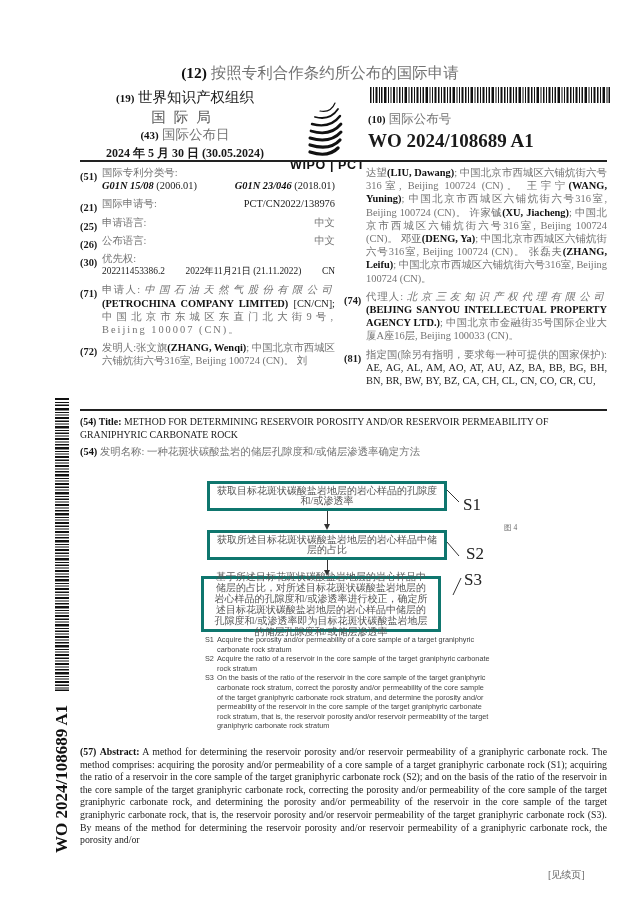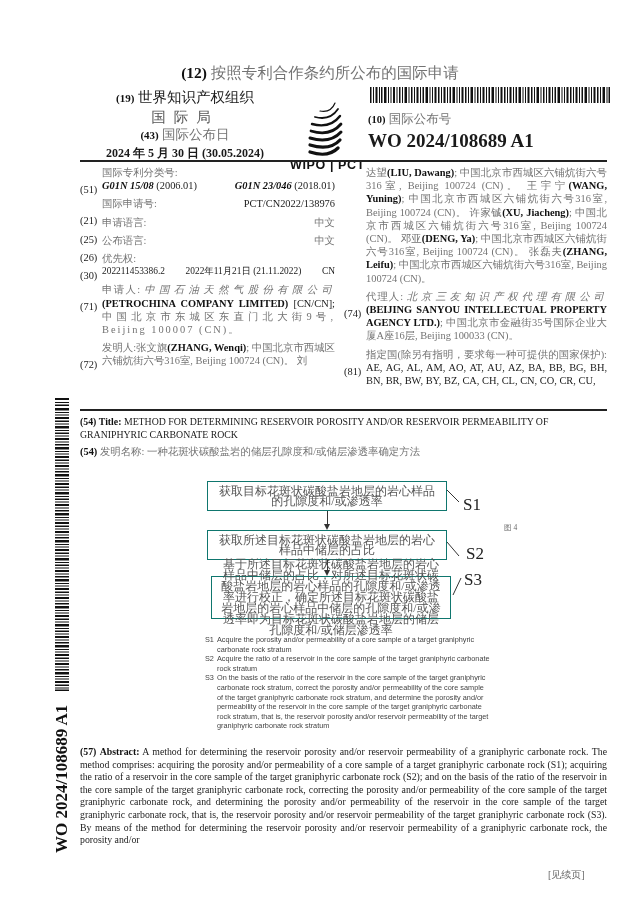--- a/index.html
+++ b/index.html
@@ -23,31 +23,31 @@
   #pubnum-block .lbl { font-size:12.5px; }
   #pubnum-block .num { font-size:19px; font-weight:bold; margin-top:2px; }
 
   .hrule { left:80px; width:527px; height:2px; background:#222; }
 
   
   .col { font-size:10.4px; line-height:13.2px; }
   #col-left { left:80px; top:166px; width:255px; }
   #col-right { left:344px; top:166px; width:263px; }
   .field { position:relative; padding-left:22px; margin-bottom:5px; }
-  .field .code { position:absolute; left:0; top:17px; font-weight:normal; }
+  .field .code { position:absolute; left:0; top:4px; font-weight:bold; }
   .row2 { display:flex; justify-content:space-between; }
   .just { text-align:justify; }
   .spaced { letter-spacing:3px;font-style:italic; }
 
   
   #title-en { left:80px; top:416px; width:527px; font-size:9.8px; line-height:12.5px; }
   #title-zh { left:80px; top:445px; width:527px; font-size:10.4px; }
 
   
-  .flowbox { position:absolute; border:1px solid #0f766e; background:#fff; font-size:12px; color:#555; text-align:center;
+  .flowbox { position:absolute; border:3px solid #0f766e; background:#fff; font-size:10px; color:#555; text-align:center;
              display:flex; align-items:center; justify-content:center; line-height:10px; padding:0 6px; box-sizing:border-box; }
   .step-label { position:absolute; font-size:17px; color:#222; }
   .arrow-line { position:absolute; width:1px; background:#333; }
   .arrow-head { position:absolute; width:0; height:0; border-left:3px solid transparent; border-right:3px solid transparent; border-top:6px solid #333; }
   #fig-caption { left:466px; top:523px; font-size:7.5px; color:#666;margin-left:38px; }
   #legend { left:205px; top:635px; width:285px; font-family:"Liberation Sans","DejaVu Sans",sans-serif; font-size:7.3px; line-height:9.6px; color:#444; }
   .leg-item { position:relative; padding-left:12px; }
   .leg-item .sid { position:absolute; left:0; top:0; }
 
   
@@ -269,21 +269,21 @@
   <div class="flowbox" style="left:207px;top:481px;width:240px;height:30px">
     <span>获取目标花斑状碳酸盐岩地层的岩心样品的孔隙度和/或渗透率</span>
   </div>
   <div class="arrow-line" style="left:327px;top:511px;height:15px"></div>
   <div class="arrow-head" style="left:324px;top:524px"></div>
   <div class="flowbox" style="left:207px;top:530px;width:240px;height:30px">
     <span>获取所述目标花斑状碳酸盐岩地层的岩心样品中储层的占比</span>
   </div>
   <div class="arrow-line" style="left:327px;top:560px;height:12px"></div>
   <div class="arrow-head" style="left:324px;top:570px"></div>
-  <div class="flowbox" style="left:211px;top:576px;width:240px;height:43px;line-height:11px;padding:8px 8px">
+  <div class="flowbox" style="left:201px;top:576px;width:240px;height:56px;line-height:11px;padding:8px 8px">
     <span>基于所述目标花斑状碳酸盐岩地层的岩心样品中储层的占比，对所述目标花斑状碳酸盐岩地层的岩心样品的孔隙度和/或渗透率进行校正，确定所述目标花斑状碳酸盐岩地层的岩心样品中储层的孔隙度和/或渗透率即为目标花斑状碳酸盐岩地层的储层孔隙度和/或储层渗透率</span>
   </div>
 
   <svg class="abs" style="left:447px;top:480px" width="30" height="140">
     <line x1="0" y1="10" x2="12" y2="22" stroke="#333" stroke-width="1"></line>
     <line x1="0" y1="62" x2="12" y2="76" stroke="#333" stroke-width="1"></line>
     <line x1="6" y1="115" x2="14" y2="98" stroke="#333" stroke-width="1"></line>
   </svg>
   <div class="step-label" style="left:463px;top:495px">S1</div>
   <div class="step-label" style="left:466px;top:544px">S2</div>

